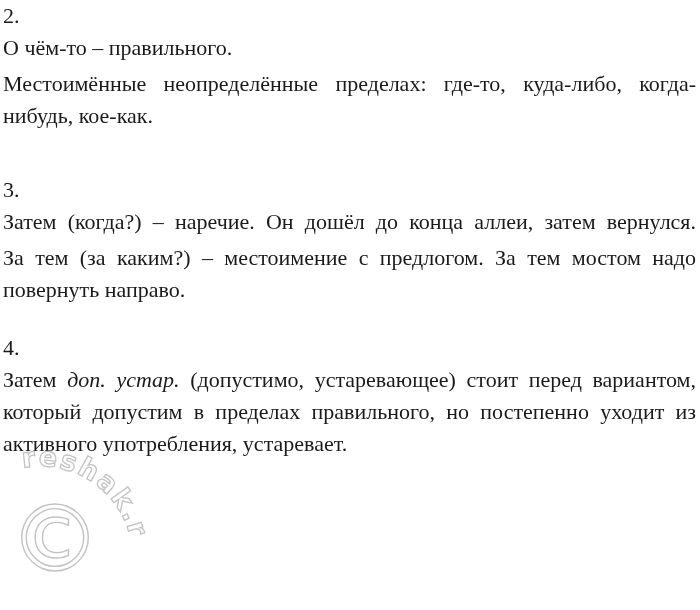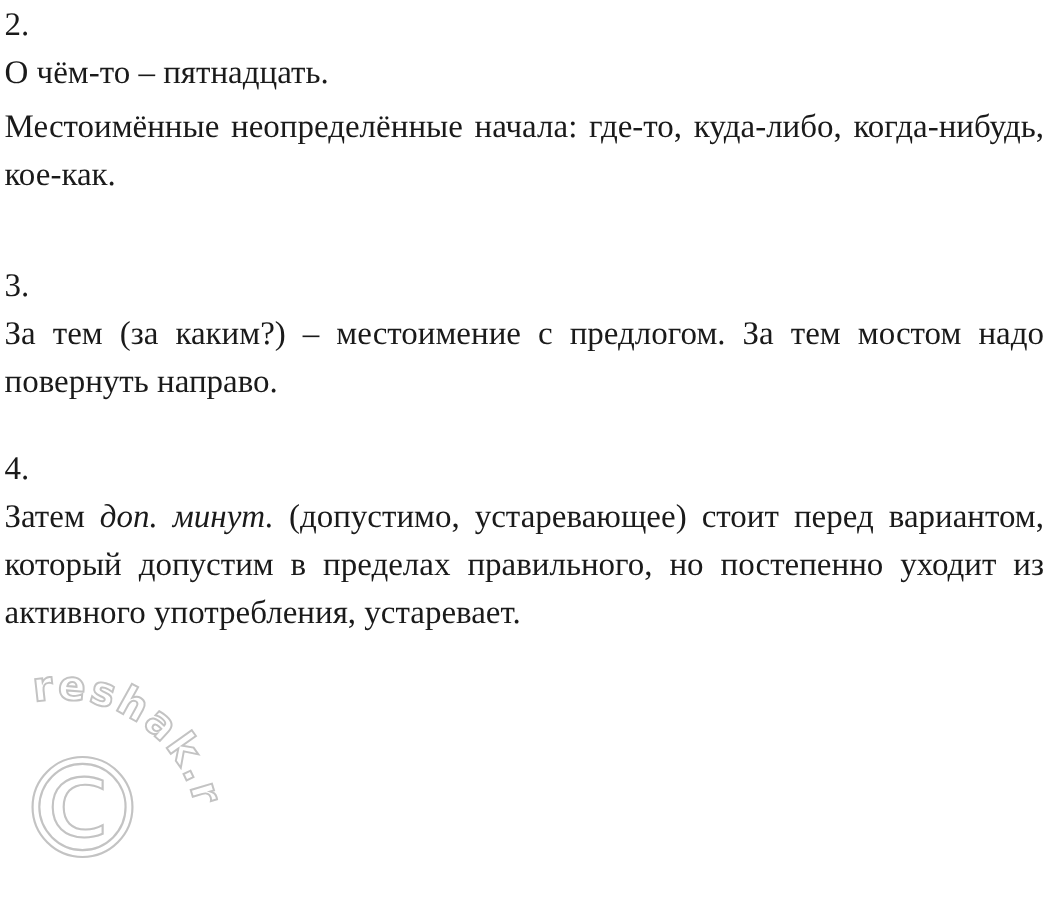--- a/index.html
+++ b/index.html
@@ -62,32 +62,33 @@
   }
 </style>
 </head>
 <body>
 
 <div class="page">
   <div class="content">
 
     <section>
       <p class="num">2.</p>
-      <p class="par">О чём-то – пятнадцать.</p>
-      <p class="par">Местоимённые неопределённые начала: где-то, куда-либо, когда-нибудь, кое-как.</p>
+      <p class="par">О чём-то – правильного.</p>
+      <p class="par">Местоимённые неопределённые пределах: где-то, куда-либо, когда-нибудь, кое-как.</p>
     </section>
 
     <section class="sec3">
       <p class="num">3.</p>
+      <p class="par full">Затем (когда?) – наречие. Он дошёл до конца аллеи, затем вернулся.</p>
       <p class="par">За тем (за каким?) – местоимение с предлогом. За тем мостом надо повернуть направо.</p>
     </section>
 
     <section class="sec4">
       <p class="num">4.</p>
-      <p class="par"><span>Затем </span><em>доп. минут.</em><span> (допустимо, устаревающее) стоит перед вариантом, который допустим в пределах правильного, но постепенно уходит из активного употребления, устаревает.</span></p>
+      <p class="par"><span>Затем </span><em>доп. устар.</em><span> (допустимо, устаревающее) стоит перед вариантом, который допустим в пределах правильного, но постепенно уходит из активного употребления, устаревает.</span></p>
     </section>
 
   </div>
 
   <svg class="watermark" width="230" height="170" viewBox="0 0 230 170" xmlns="http://www.w3.org/2000/svg">
     <text class="wm-copy" x="55" y="131" text-anchor="middle" stroke-width="1.4" stroke="#c3c3c3">©</text>
     <path id="wmArc" d="M 23 28 A 92 92 0 0 1 132 108" fill="none" stroke="none"></path>
     <text class="wm-arc-text" stroke-width="1.3" stroke="#c3c3c3">
       <textPath href="#wmArc">reshak.ru</textPath>
     </text>

